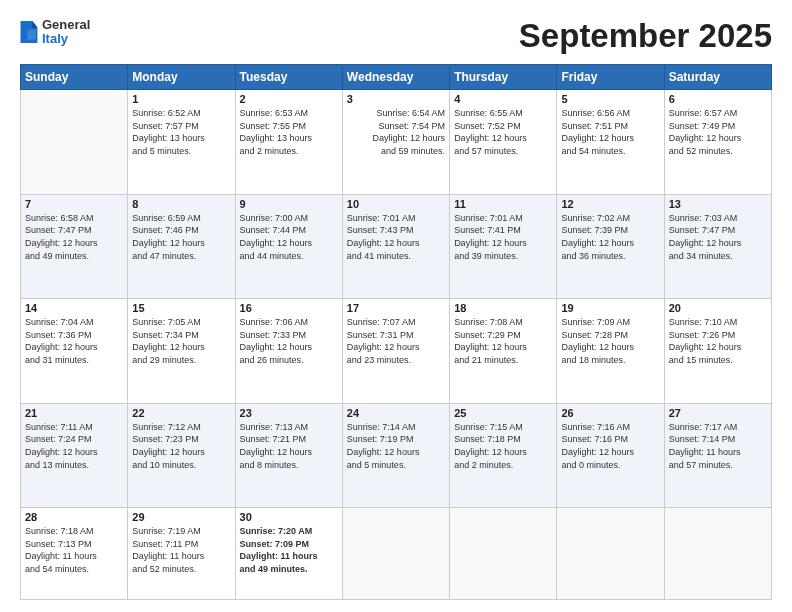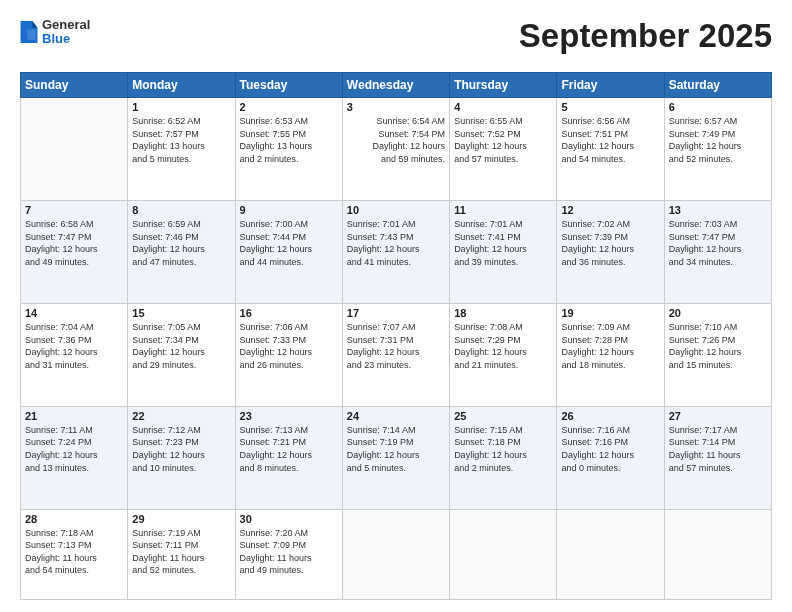--- a/index.html
+++ b/index.html
@@ -99,37 +99,36 @@
       font-size: 9px;
       color: #333;
       line-height: 1.4;
     }
     .row-bg-alt td {
       background: #f0f4fa;
     }
     table {
       width: 100%;
       border-collapse: collapse;
-      margin-top: 8px;
     }
   </style>
 </head>
 <body>
 
 <div class="page">
   <div class="header">
     <div class="logo">
       <svg class="logo-icon" viewBox="0 0 20 26" xmlns="http://www.w3.org/2000/svg">
         <polygon points="0,0 14,0 20,8 20,26 0,26" fill="#1a6dcc"></polygon>
         <polygon points="14,0 20,8 14,8" fill="#0a4a99"></polygon>
         <polygon points="8,10 18,10 18,22 8,22" fill="white" opacity="0.15"></polygon>
       </svg>
       <div class="logo-text">
         <span>General</span>
-        <span>Blue</span>
+        <span>Italy</span>
       </div>
     </div>
     <div class="title-block">
       <div class="month-title">September 2025</div>
     </div>
   </div>
 
   <table class="calendar">
     <thead>
       <tr>
@@ -351,21 +350,21 @@
           </td>
           <td>
             <span class="day-num">29</span>
             <div class="day-info" style="white-space: pre-line;">Sunrise: 7:19 AM
 Sunset: 7:11 PM
 Daylight: 11 hours
 and 52 minutes.</div>
           </td>
           <td>
             <span class="day-num">30</span>
-            <div class="day-info" style="white-space: pre-line;">Sunrise: 7:20 AM
+            <div class="day-info" style="white-space: pre-line; font-weight: bold;">Sunrise: 7:20 AM
 Sunset: 7:09 PM
 Daylight: 11 hours
 and 49 minutes.</div>
           </td>
           <td class="empty"></td>
           <td class="empty"></td>
           <td class="empty"></td>
           <td class="empty"></td>
         </tr>
       </tbody>

